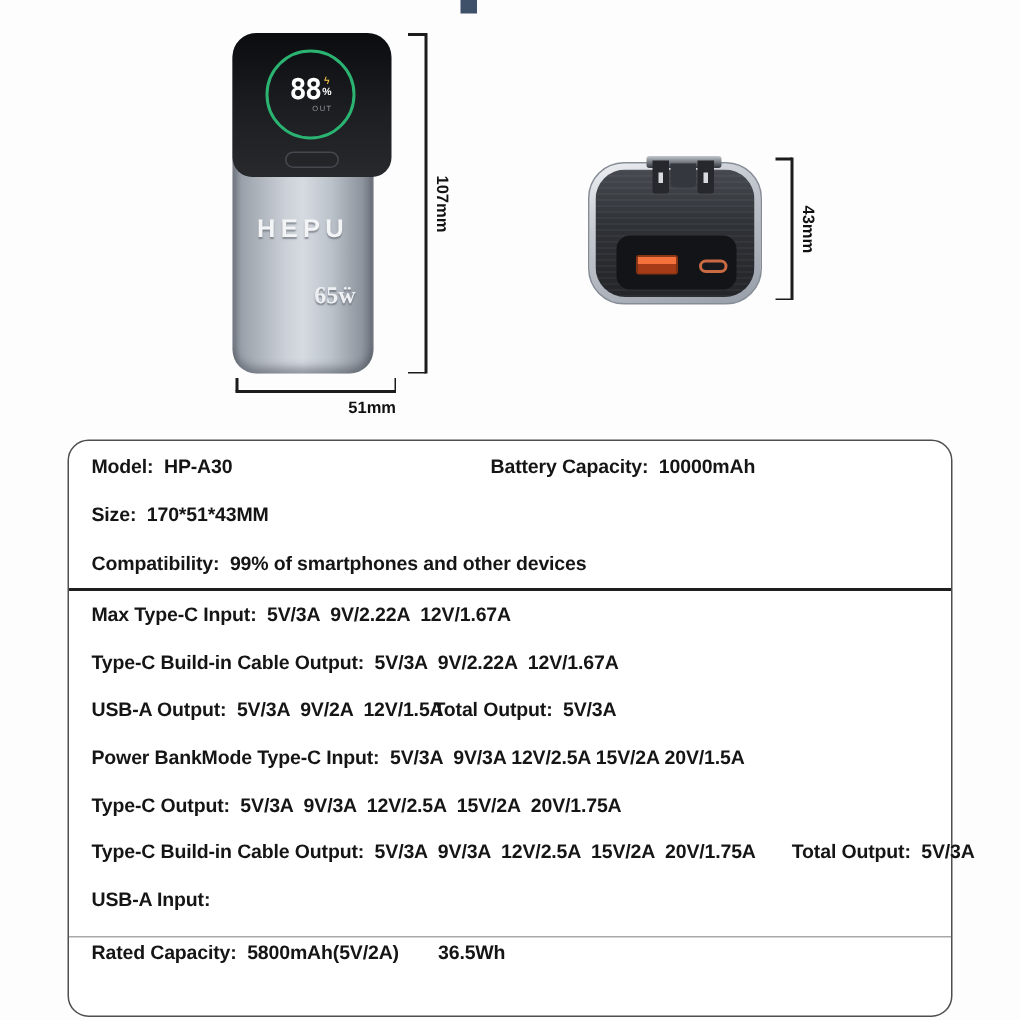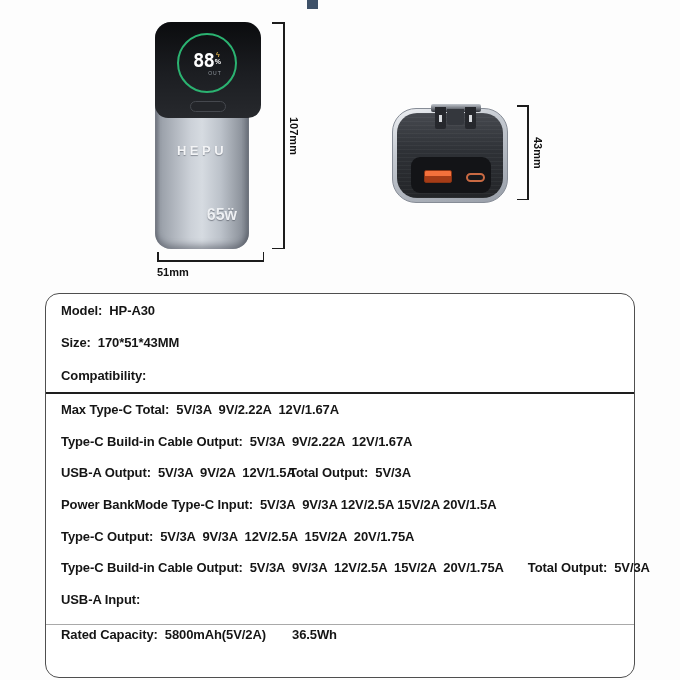--- a/index.html
+++ b/index.html
@@ -26,43 +26,43 @@
   .pb-digrow { display:flex; align-items:flex-start; }
   .pb-digits { font-family:"DejaVu Sans Mono", monospace; font-weight:bold;
         font-size:19px; line-height:19px; color:#fff; letter-spacing:-1px; }
   .pb-sidecol { display:flex; flex-direction:column; align-items:center; margin-left:1px; }
   .pb-bolt { font-size:7px; line-height:7px; color:#ffc94d; }
   .pb-pct { font-size:7px; line-height:8px; color:#fff; font-weight:bold; }
   .pb-out { font-size:5px; line-height:6px; color:#8f969e; letter-spacing:1px; margin-left:16px; }
   .pb-button { position:absolute; left:35px; top:79px; width:36px; height:11px;
         border-radius:6px; background:#232529; border:1.5px solid #45484e; }
   .pb-brand { position:absolute; left:0; top:121px; width:100%; text-align:center;
-        color:#f3f4f6; font-size:13px; font-weight:bold; letter-spacing:3.5px;
+        color:#f3f4f6; font-size:17px; font-weight:bold; letter-spacing:3.5px;
         text-shadow:0 1px 1px rgba(90,95,105,.6); }
-  .pb-watt { position:absolute; right:12px; bottom:25px; color:#eef0f3;
-        font-family:Liberation Sans, sans-serif; font-size:16px; font-weight:bold;
+  .pb-watt { position:absolute; right:12px; bottom:42px; color:#eef0f3;
+        font-family:Liberation Serif, serif; font-size:16px; font-weight:bold;
         text-shadow:0 1px 1px rgba(90,95,105,.7); }
 
   
   .dim-v   { position:absolute; width:1.5px; background:#1c1c1c; }
   .dim-cap-h { position:absolute; height:1.5px; background:#1c1c1c; }
   .dim-cap-v { position:absolute; width:1.5px; background:#1c1c1c; }
   .dim-h   { position:absolute; height:1.5px; background:#1c1c1c; }
   .dim-label { position:absolute; font-size:11px; font-weight:bold; color:#111; }
   .dim-label.vert { writing-mode:vertical-rl; display:flex; align-items:center; justify-content:center; }
 
   .pb-dimline   { left:283px; top:22px; height:227px; }
   .pb-dimcap-t  { left:272px; top:22px;  width:12px; }
   .pb-dimcap-b  { left:272px; top:247.5px; width:12px; }
   .pb-dimlabel  { left:288px; top:22px; height:227px; }
 
   .pb-wline     { left:157px; top:260px; width:107px; }
   .pb-wtick-l   { left:157px; top:252px; height:9px; }
   .pb-wtick-r   { left:262.5px; top:252px; height:9px; }
-  .pb-wlabel    { left:157px; top:266px; width:107px; text-align:left; }
+  .pb-wlabel    { left:157px; top:266px; width:107px; text-align:right; }
 
   .ch-dimline   { left:527px; top:105px; height:95px; }
   .ch-dimcap-t  { left:517px; top:105px; width:11px; }
   .ch-dimcap-b  { left:517px; top:198.5px; width:11px; }
   .ch-dimlabel  { left:532px; top:105px; height:95px; }
 
   
   .ch { position:absolute; left:392px; top:108px; width:116px; height:95px;
         border-radius:24px; border:1px solid #868c96;
         background:linear-gradient(160deg,#eef0f3 0%,#c5cad1 35%,#989ea8 100%); }
@@ -155,35 +155,40 @@
 <div class="dim-v ch-dimline"></div>
 <div class="dim-cap-h ch-dimcap-t"></div>
 <div class="dim-cap-h ch-dimcap-b"></div>
 <div class="dim-label vert ch-dimlabel">43mm</div>
 
 <div class="spec">
   <div class="sec-a">
     <div class="row">
       <span class="lbl">Model:</span>
       <span class="val">HP-A30</span>
+      <span class="pair2 pos-far">
+        <span class="lbl">Battery Capacity:</span>
+        <span class="val">10000mAh</span>
+      </span>
     </div>
     <div class="row">
       <span class="lbl">Size:</span>
       <span class="val">170*51*43MM</span>
     </div>
     <div class="row">
       <span class="lbl">Compatibility:</span>
+      <span class="val">99% of smartphones and other devices</span>
     </div>
   </div>
 
   <div class="div-a"></div>
 
   <div class="sec-b">
     <div class="row">
-      <span class="lbl">Max Type-C Total:</span>
+      <span class="lbl">Max Type-C Input:</span>
       <span class="val">5V/3A  9V/2.22A  12V/1.67A</span>
     </div>
     <div class="row">
       <span class="lbl">Type-C Build-in Cable Output:</span>
       <span class="val">5V/3A  9V/2.22A  12V/1.67A</span>
     </div>
     <div class="row">
       <span class="lbl">USB-A Output:</span>
       <span class="val">5V/3A  9V/2A  12V/1.5A</span>
       <span class="pair2 pos-mid">

